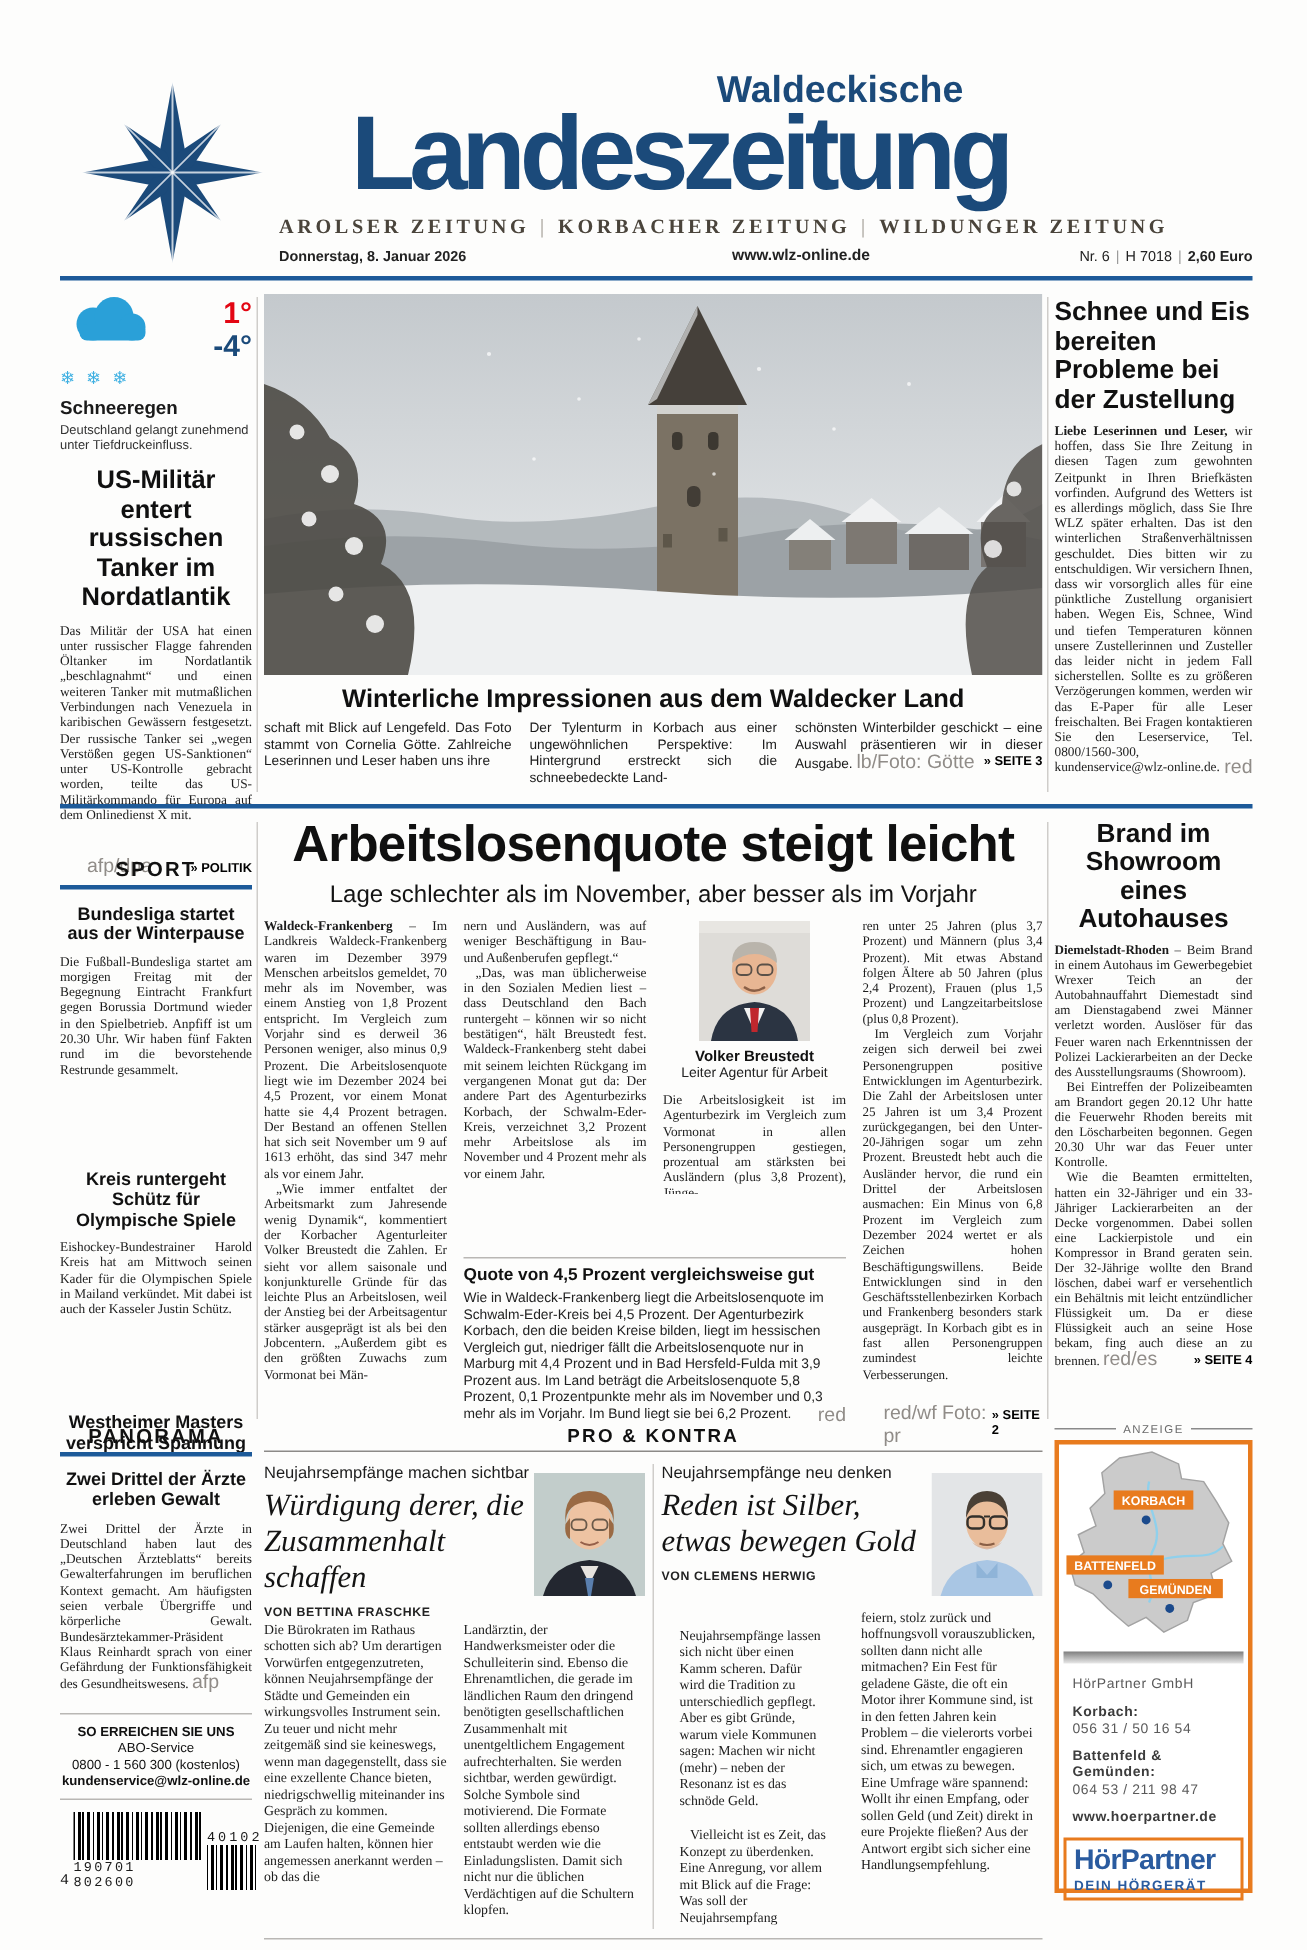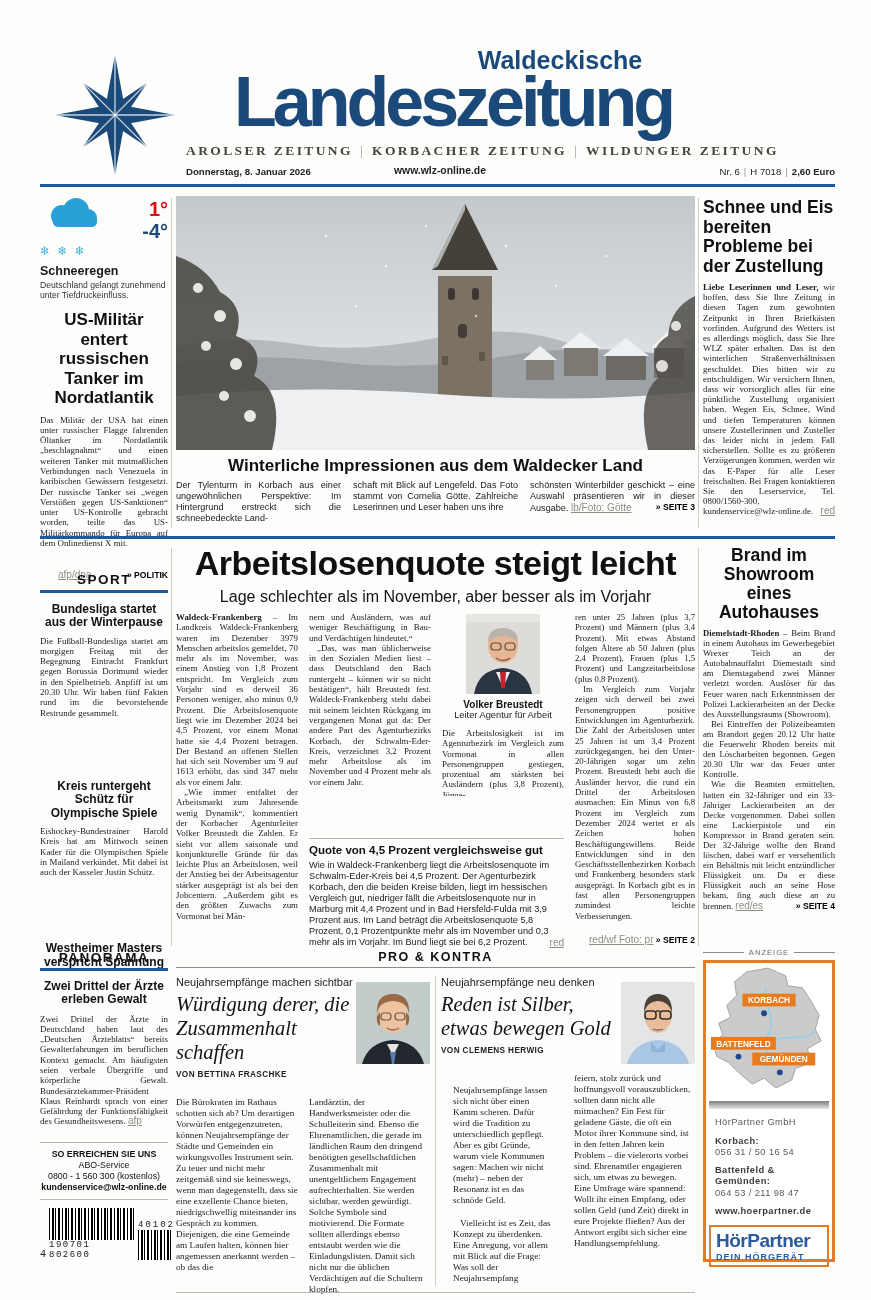--- a/index.html
+++ b/index.html
@@ -4,21 +4,21 @@
 <style>
   html,body{margin:0;padding:0;background:#e8e8e8;}
   .page{position:relative;width:871px;height:1300px;background:#fdfdfc;margin:0 auto;overflow:hidden;
         font-family:"Liberation Sans","DejaVu Sans",sans-serif;color:#1a1a1a;}
   .abs{position:absolute;}
   .body-text{font-family:"Liberation Serif","DejaVu Serif",serif;font-size:8.9px;line-height:10.3px;
              text-align:justify;color:#1c1c1c;overflow:hidden;}
   .body-text p{margin:0;}
   .body-text p+p{text-indent:8px;}
   .h-sans{font-weight:bold;text-align:center;color:#101010;}
-  .credit{color:#908c88;font-size:10px;font-family:"Liberation Sans",sans-serif;text-decoration:underline;}
+  .credit{color:#908c88;font-size:13px;font-family:"Liberation Sans",sans-serif;}
   .ref{font-weight:bold;font-size:8.6px;color:#000;font-family:"Liberation Sans",sans-serif;}
   .blue-rule{position:absolute;height:3px;background:#1d5a99;}
   .vdiv{position:absolute;width:1px;background:#cfcdca;}
   .hdiv{position:absolute;height:1px;background:#b9b7b4;}
   .section-label{font-weight:bold;font-size:13.5px;letter-spacing:1.5px;text-align:center;color:#111;}
   .blue-bar{height:2.5px;background:#1d5a99;margin-top:3px;}
   .brief-title{font-weight:bold;font-size:12px;line-height:13.5px;text-align:center;color:#111;}
   .foot-row{display:flex;justify-content:space-between;align-items:baseline;}
   .oped-kicker{font-size:11px;color:#1c1c1c;}
   .oped-title{font-family:"Liberation Serif","DejaVu Serif",serif;font-style:italic;font-size:20.5px;
@@ -68,21 +68,21 @@
           <path d="M50 12 L50 88 M12 50 L88 50" stroke="#ffffff" stroke-width="0.9" opacity="0.75"></path>
         </g>
     </svg>
   </div>
   <div class="abs masthead-blue" style="left:455px;top:46px;width:210px;text-align:center;font-size:25px;font-weight:bold;">Waldeckische</div>
   <div class="abs masthead-blue" style="left:188px;top:56px;width:650px;font-size:70px;font-weight:bold;letter-spacing:-4px;line-height:92px;white-space:nowrap;margin-left:46px;">Landeszeitung</div>
   <div class="abs edition" style="left:186px;top:143px;width:640px;white-space:nowrap;">
     <span>AROLSER ZEITUNG</span><span class="sep">|</span><span>KORBACHER ZEITUNG</span><span class="sep">|</span><span>WILDUNGER ZEITUNG</span>
   </div>
   <div class="abs date-row" style="left:186px;top:166px;font-weight:bold;">Donnerstag, 8. Januar 2026</div>
-  <div class="abs date-row" style="left:300px;top:165px;width:280px;text-align:center;font-weight:bold;font-size:10.4px;">www.wlz-online.de</div>
+  <div class="abs date-row" style="left:300px;top:165px;width:280px;text-align:right;font-weight:bold;font-size:10.4px;">www.wlz-online.de</div>
   <div class="abs date-row" style="right:36px;top:166px;text-align:right;">
     <span>Nr. 6</span><span class="sep" style="color:#999;padding:0 4px;">|</span><span>H 7018</span><span class="sep" style="color:#999;padding:0 4px;">|</span><span style="font-weight:bold;">2,60 Euro</span>
   </div>
   <div class="blue-rule" style="left:40px;top:184px;width:795px;"></div>
 
   <div class="abs" style="left:40px;top:198px;width:128px;">
     <div style="display:flex;justify-content:space-between;align-items:flex-start;">
       <div>
         <svg width="64" height="44" viewBox="0 0 64 44">
           <g fill="#2aa0d8">
@@ -174,22 +174,22 @@
           <circle cx="250" cy="30" r="1.2"></circle>
           <circle cx="430" cy="60" r="1.3"></circle>
         <circle cx="180" cy="110" r="1.2"></circle>
           <circle cx="300" cy="120" r="1.2"></circle>
       </g>
     </svg>
   </div>
 
   <div class="abs h-sans" style="left:176px;top:456px;width:519px;font-size:17px;">Winterliche Impressionen aus dem Waldecker Land</div>
   <div class="abs" style="left:176px;top:480px;width:519px;display:flex;gap:12px;">
+    <div style="width:165px;font-size:9.1px;line-height:11px;text-align:justify;">schaft mit Blick auf Lengefeld. Das Foto stammt von Cornelia Götte. Zahlreiche Leserinnen und Leser haben uns ihre</div>
     <div style="width:165px;font-size:9.1px;line-height:11px;text-align:justify;">Der Tylenturm in Korbach aus einer ungewöhnlichen Perspektive: Im Hintergrund erstreckt sich die schneebedeckte Land-</div>
-    <div style="width:165px;font-size:9.1px;line-height:11px;text-align:justify;">schaft mit Blick auf Lengefeld. Das Foto stammt von Cornelia Götte. Zahlreiche Leserinnen und Leser haben uns ihre</div>
     <div style="width:165px;font-size:9.1px;line-height:11px;text-align:justify;">
       <span>schönsten Winterbilder geschickt – eine Auswahl präsentieren wir in dieser Ausgabe.</span>
       <span class="credit">lb/Foto: Götte</span>
       <span class="ref" style="float:right;">» SEITE 3</span>
     </div>
   </div>
   <div class="blue-rule" style="left:40px;top:536px;width:795px;"></div>
 
   <div class="vdiv" style="left:698px;top:198px;height:330px;"></div>
   <div class="abs" style="left:703px;top:198px;width:132px;">
@@ -219,21 +219,21 @@
   <div class="vdiv" style="left:171px;top:548px;height:398px;"></div>
 
   <div class="abs h-sans" style="left:176px;top:544px;width:519px;font-size:34px;letter-spacing:-0.5px;line-height:38px;">Arbeitslosenquote steigt leicht</div>
   <div class="abs" style="left:176px;top:588px;width:519px;text-align:center;font-size:16px;color:#141414;">Lage schlechter als im November, aber besser als im Vorjahr</div>
 
   <div class="abs body-text" style="left:176px;top:612px;width:122px;height:336px;line-height:10.3px;">
     <p><b>Waldeck-Frankenberg</b><span> – Im Landkreis Waldeck-Frankenberg waren im Dezember 3979 Menschen arbeitslos gemeldet, 70 mehr als im November, was einem Anstieg von 1,8 Prozent entspricht. Im Vergleich zum Vorjahr sind es derweil 36 Personen weniger, also minus 0,9 Prozent. Die Arbeitslosenquote liegt wie im Dezember 2024 bei 4,5 Prozent, vor einem Monat hatte sie 4,4 Prozent betragen. Der Bestand an offenen Stellen hat sich seit November um 9 auf 1613 erhöht, das sind 347 mehr als vor einem Jahr.</span></p>
     <p>„Wie immer entfaltet der Arbeitsmarkt zum Jahresende wenig Dynamik“, kommentiert der Korbacher Agenturleiter Volker Breustedt die Zahlen. Er sieht vor allem saisonale und konjunkturelle Gründe für das leichte Plus an Arbeitslosen, weil der Anstieg bei der Arbeitsagentur stärker ausgeprägt ist als bei den Jobcentern. „Außerdem gibt es den größten Zuwachs zum Vormonat bei Män-</p>
   </div>
   <div class="abs body-text" style="left:309px;top:612px;width:122px;height:218px;">
-    <p>nern und Ausländern, was auf weniger Beschäftigung in Bau- und Verdächtigen hindeutet.“</p>
+    <p>nern und Ausländern, was auf weniger Beschäftigung in Bau- und Außenberufen gepflegt.“</p>
     <p>„Das, was man üblicherweise in den Sozialen Medien liest – dass Deutschland den Bach runtergeht – können wir so nicht bestätigen“, hält Breustedt fest. Waldeck-Frankenberg steht dabei mit seinem leichten Rückgang im vergangenen Monat gut da: Der andere Part des Agenturbezirks Korbach, der Schwalm-Eder-Kreis, verzeichnet 3,2 Prozent mehr Arbeitslose als im November und 4 Prozent mehr als vor einem Jahr.</p>
   </div>
 
   <div class="abs" style="left:442px;top:614px;width:122px;">
     <div style="width:74px;height:80px;margin:0 auto;">
       <svg width="74" height="80" viewBox="0 0 74 80">
         <rect width="74" height="80" fill="#dedcd8"></rect>
         <rect x="0" y="0" width="74" height="8" fill="#e8e6e2"></rect>
         <path d="M8 80 Q12 56 37 54 Q62 56 66 80 Z" fill="#2b3442"></path>
         <polygon points="30,58 44,58 37,74" fill="#f2f2f2"></polygon>
@@ -328,21 +328,21 @@
         <path d="M34 70 L36 82 L38 82 L40 70" fill="#5a7fae"></path>
         <ellipse cx="37" cy="34" rx="15" ry="17" fill="#eec3a2"></ellipse>
         <path d="M21 34 Q19 12 37 12 Q55 12 53 34 Q53 20 37 19 Q21 20 21 34 Z" fill="#9a6a44"></path>
         <path d="M21 34 Q20 42 24 44 L24 30 Z" fill="#9a6a44"></path>
         <path d="M53 34 Q54 42 50 44 L50 30 Z" fill="#9a6a44"></path>
         <rect x="25" y="31" width="10" height="7" rx="3" fill="none" stroke="#6a5a4a" stroke-width="1.2"></rect>
         <rect x="39" y="31" width="10" height="7" rx="3" fill="none" stroke="#6a5a4a" stroke-width="1.2"></rect>
         <path d="M31 46 Q37 50 43 46" stroke="#95604a" stroke-width="1.4" fill="none"></path>
       </svg>
     </div>
-    <div style="display:flex;gap:11px;margin-top:18px;align-items:flex-end;">
+    <div style="display:flex;gap:11px;margin-top:2px;align-items:flex-end;">
       <div class="oped-body" style="width:122px;height:200px;">Die Bürokraten im Rathaus schotten sich ab? Um derartigen Vorwürfen entgegenzutreten, können Neujahrsempfänge der Städte und Gemeinden ein wirkungsvolles Instrument sein. Zu teuer und nicht mehr zeitgemäß sind sie keineswegs, wenn man dagegenstellt, dass sie eine exzellente Chance bieten, niedrigschwellig miteinander ins Gespräch zu kommen. Diejenigen, die eine Gemeinde am Laufen halten, können hier angemessen anerkannt werden – ob das die</div>
       <div class="oped-body" style="width:121px;height:200px;">Landärztin, der Handwerksmeister oder die Schulleiterin sind. Ebenso die Ehrenamtlichen, die gerade im ländlichen Raum den dringend benötigten gesellschaftlichen Zusammenhalt mit unentgeltlichem Engagement aufrechterhalten. Sie werden sichtbar, werden gewürdigt. Solche Symbole sind motivierend. Die Formate sollten allerdings ebenso entstaubt werden wie die Einladungslisten. Damit sich nicht nur die üblichen Verdächtigen auf die Schultern klopfen.</div>
     </div>
   </div>
 
   <div class="vdiv" style="left:435px;top:976px;height:310px;"></div>
 
   <div class="abs" style="left:441px;top:976px;width:254px;">
     <div class="oped-kicker">Neujahrsempfänge neu denken</div>
     <div class="oped-title" style="width:180px;margin-top:4px;">Reden ist Silber, etwas bewegen Gold</div>

